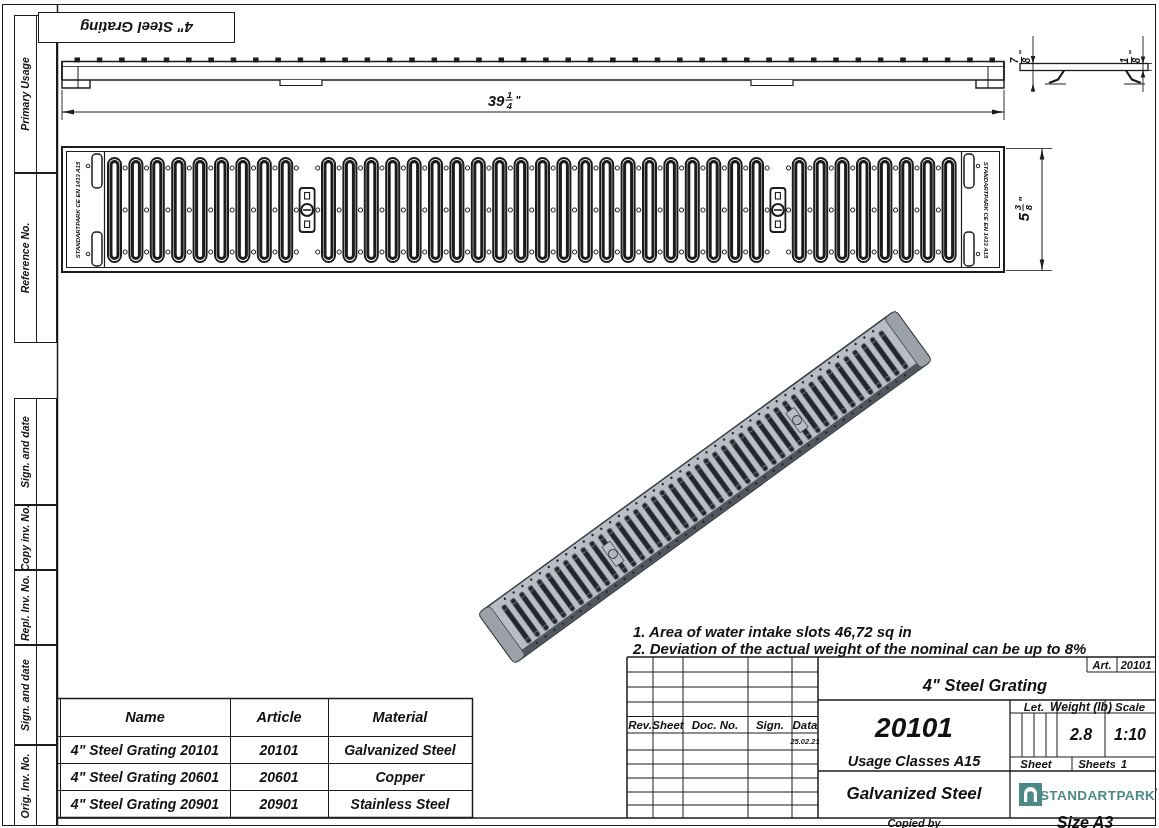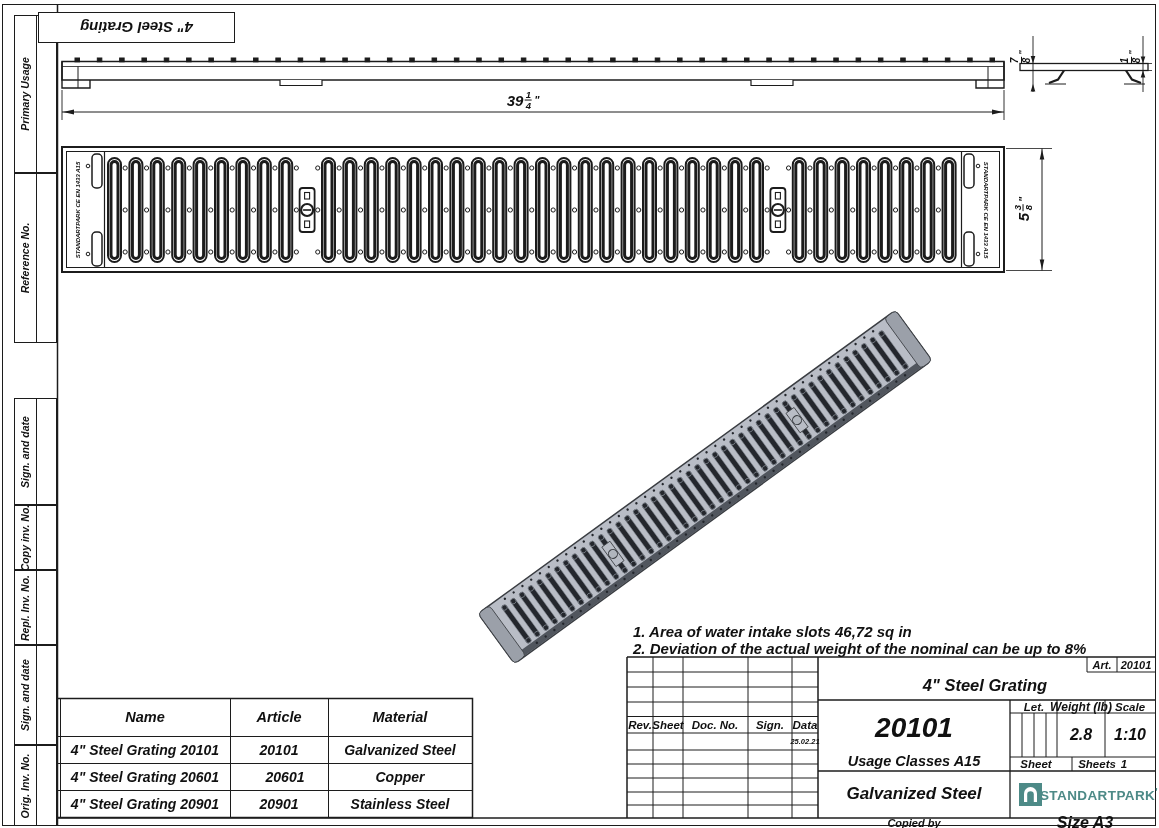--- a/index.html
+++ b/index.html
@@ -666,21 +666,21 @@
   <div class="half first">
       <span class="vtext">Orig. Inv. No.</span>
     </div>
     <div class="half"></div>
 </div>
 
 <div class="cornerbox">
   <span>4" Steel Grating</span>
 </div>
 
-<div class="lbl c dim" style="left:523px;top:100px;font-size:15px">
+<div class="lbl c dim" style="left:504px;top:100px;font-size:15px">
   <span>39</span>
     <span class="frac" style="font-size:9.5px">
       <span class="fn">1</span>
       <span class="fd">4</span>
     </span>
     <span class="unit" style="font-size:11px">"</span>
 </div>
 <div class="lbl rot dim" style="left:1021px;top:58px;font-size:12px">
   <span></span>
     <span class="frac" style="font-size:10px">
@@ -714,21 +714,21 @@
 
 <div class="lbl c tbl" style="left:145px;top:717px;font-size:14.5px">Name</div>
 <div class="lbl c tbl" style="left:279px;top:717px;font-size:14.5px">Article</div>
 <div class="lbl c tbl" style="left:400px;top:717px;font-size:14.5px">Material</div>
 
 <div class="lbl c tbl" style="left:145px;top:750px">4" Steel Grating 20101</div>
 <div class="lbl c tbl" style="left:279px;top:750px">20101</div>
 <div class="lbl c tbl" style="left:400px;top:750px">Galvanized Steel</div>
 
 <div class="lbl c tbl" style="left:145px;top:777px">4" Steel Grating 20601</div>
-<div class="lbl c tbl" style="left:285px;top:777px">20601</div>
+<div class="lbl c tbl" style="left:279px;top:777px">20601</div>
 <div class="lbl c tbl" style="left:400px;top:777px">Copper</div>
 
 <div class="lbl c tbl" style="left:145px;top:803.5px">4" Steel Grating 20901</div>
 <div class="lbl c tbl" style="left:279px;top:803.5px">20901</div>
 <div class="lbl c tbl" style="left:400px;top:803.5px">Stainless Steel</div>
 
 <div class="lbl c tb-small" style="left:1102px;top:664.5px;font-size:11px">Art.</div>
 <div class="lbl c tb-small" style="left:1136px;top:664.5px;font-size:11px">20101</div>
 <div class="lbl c" style="left:985px;top:685px;font-size:16.5px;font-weight:600">4" Steel Grating</div>
 

